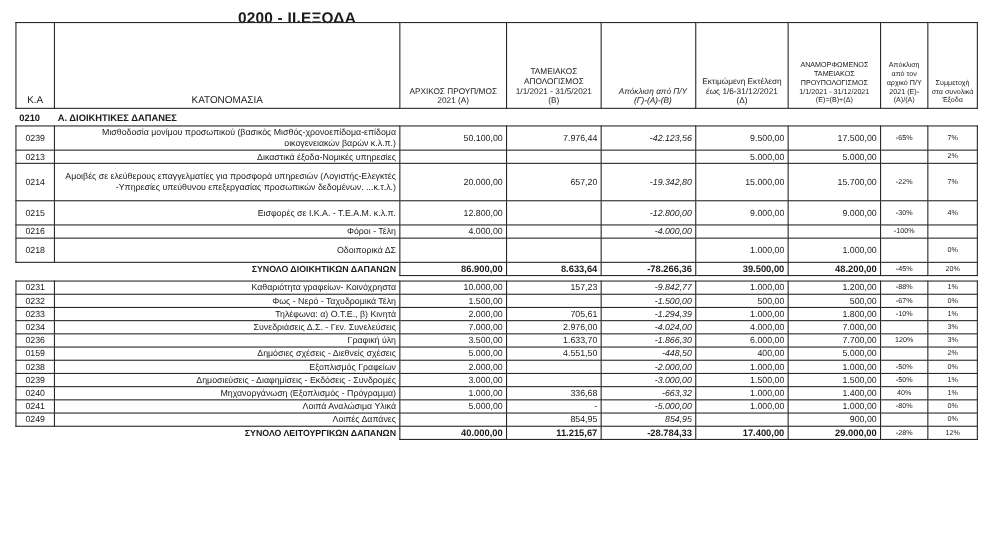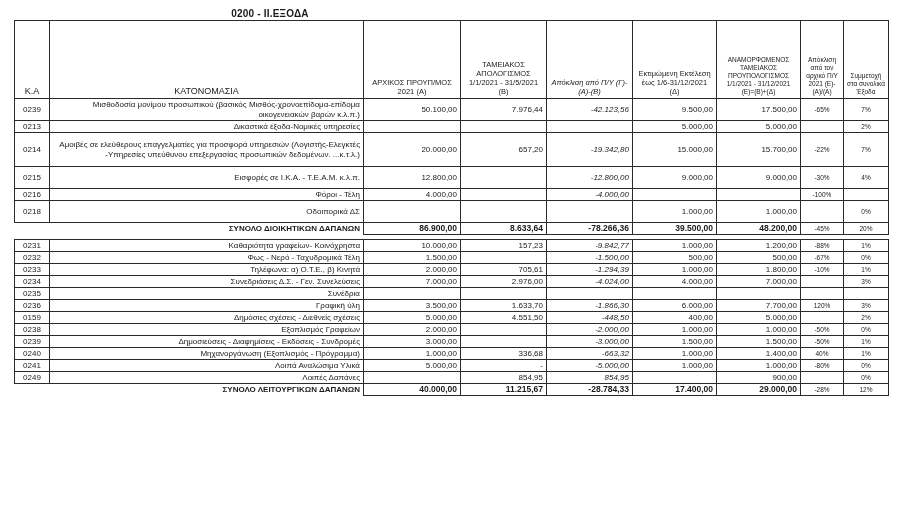--- a/index.html
+++ b/index.html
@@ -1,26 +1,26 @@
 <!DOCTYPE html>
 <html><head>
 <meta charset="utf-8">
 <style>
   html, body { margin: 0; padding: 0; background: #ffffff; }
   body { width: 900px; height: 506px; overflow: hidden; position: relative;
          font-family: "Liberation Sans", sans-serif; color: #1a1a1a; }
   .title { position: absolute; left: 0; top: 8px; width: 540px; text-align: center;
-           font-size: 10px; font-weight: bold; letter-spacing: 0.2px; }
+           font-size: 14px; font-weight: bold; letter-spacing: 0.2px; }
   table { position: absolute; left: 14px; border-collapse: collapse; table-layout: fixed; }
   td, th { border: 1px solid #2a2a2a; padding: 0 3px; font-size: 8px; line-height: 9.5px;
            overflow: hidden; white-space: nowrap; }
   .hdr th { font-weight: normal; font-size: 7.5px; text-align: center; vertical-align: bottom;
             padding-bottom: 2px; white-space: normal; line-height: 9px; }
   .hdr th.big { font-size: 9px; }
-  .hdr th.it { font-style: italic; }
+  .hdr th.it { font-style: italic; padding-left: 11px; }
   .hdr th.tiny { font-size: 6.5px; line-height: 8px; }
   td.code { text-align: center; }
   td.desc { text-align: right; white-space: normal; }
   td.num { text-align: right; }
   td.neg { text-align: right; font-style: italic; }
   td.pct { text-align: center; font-size: 6.5px; }
   tr.section td { border: none; font-weight: bold; font-size: 8.5px; padding-top: 3px; height: 12px; }
   tr.total td.label { border: none; text-align: right; font-weight: bold; font-size: 8px; }
   tr.total td.num, tr.total td.neg { font-weight: bold; font-size: 8.5px; font-style: normal; }
   tr.total td.neg { font-style: normal; }
@@ -52,20 +52,24 @@
       <th class="big">Κ.Α</th>
       <th class="big">ΚΑΤΟΝΟΜΑΣΙΑ</th>
       <th>ΑΡΧΙΚΟΣ ΠΡΟΥΠ/ΜΟΣ 2021 (Α)</th>
       <th>ΤΑΜΕΙΑΚΟΣ ΑΠΟΛΟΓΙΣΜΟΣ 1/1/2021 - 31/5/2021 (Β)</th>
       <th class="it">Απόκλιση από Π/Υ (Γ)-(Α)-(Β)</th>
       <th>Εκτιμώμενη Εκτέλεση έως 1/6-31/12/2021 (Δ)</th>
       <th class="tiny">ΑΝΑΜΟΡΦΩΜΕΝΟΣ ΤΑΜΕΙΑΚΟΣ ΠΡΟΥΠΟΛΟΓΙΣΜΟΣ 1/1/2021 - 31/12/2021 (Ε)=(Β)+(Δ)</th>
       <th class="tiny">Απόκλιση από τον αρχικό Π/Υ 2021 (Ε)-(Α)/(Α)</th>
       <th class="tiny">Συμμετοχή στα συνολικά Έξοδα</th>
     </tr>
+  <tr class="section">
+        <td class="">0210</td>
+        <td class="" colspan="8">Α.   ΔΙΟΙΚΗΤΙΚΕΣ ΔΑΠΑΝΕΣ</td>
+      </tr>
       <tr class="h2">
         <td class="code">0239</td>
         <td class="desc">Μισθοδοσία μονίμου προσωπικού (βασικός Μισθός-χρονοεπίδομα-επίδομα οικογενειακών βαρών κ.λ.π.)</td>
         <td class="num">50.100,00</td>
         <td class="num">7.976,44</td>
         <td class="neg">-42.123,56</td>
         <td class="num">9.500,00</td>
         <td class="num">17.500,00</td>
         <td class="pct">-65%</td>
         <td class="pct">7%</td>
@@ -176,31 +180,20 @@
         <td class="desc">Συνεδριάσεις Δ.Σ. - Γεν. Συνελεύσεις</td>
         <td class="num">7.000,00</td>
         <td class="num">2.976,00</td>
         <td class="neg">-4.024,00</td>
         <td class="num">4.000,00</td>
         <td class="num">7.000,00</td>
         <td class="pct"></td>
         <td class="pct">3%</td>
       </tr>
       <tr class="h1">
-        <td class="code">0235</td>
-        <td class="desc">Συνέδρια</td>
-        <td class="num"></td>
-        <td class="num"></td>
-        <td class="neg"></td>
-        <td class="num"></td>
-        <td class="num"></td>
-        <td class="pct"></td>
-        <td class="pct"></td>
-      </tr>
-      <tr class="h1">
         <td class="code">0236</td>
         <td class="desc">Γραφική ύλη</td>
         <td class="num">3.500,00</td>
         <td class="num">1.633,70</td>
         <td class="neg">-1.866,30</td>
         <td class="num">6.000,00</td>
         <td class="num">7.700,00</td>
         <td class="pct">120%</td>
         <td class="pct">3%</td>
       </tr>

